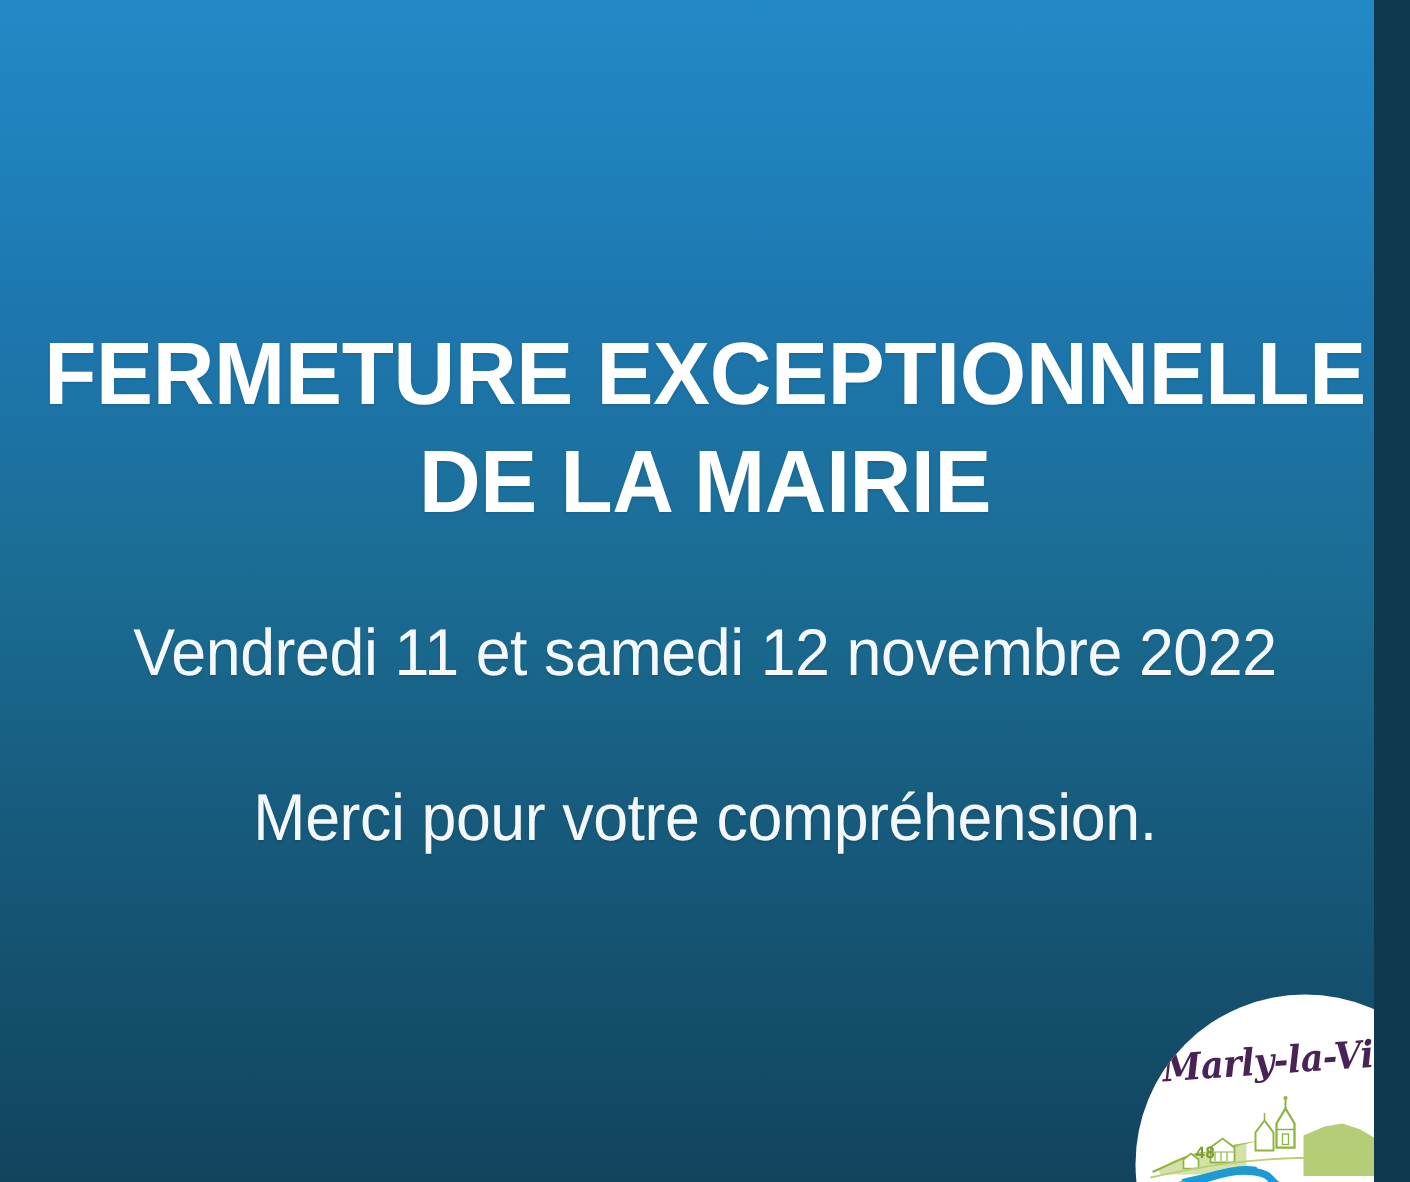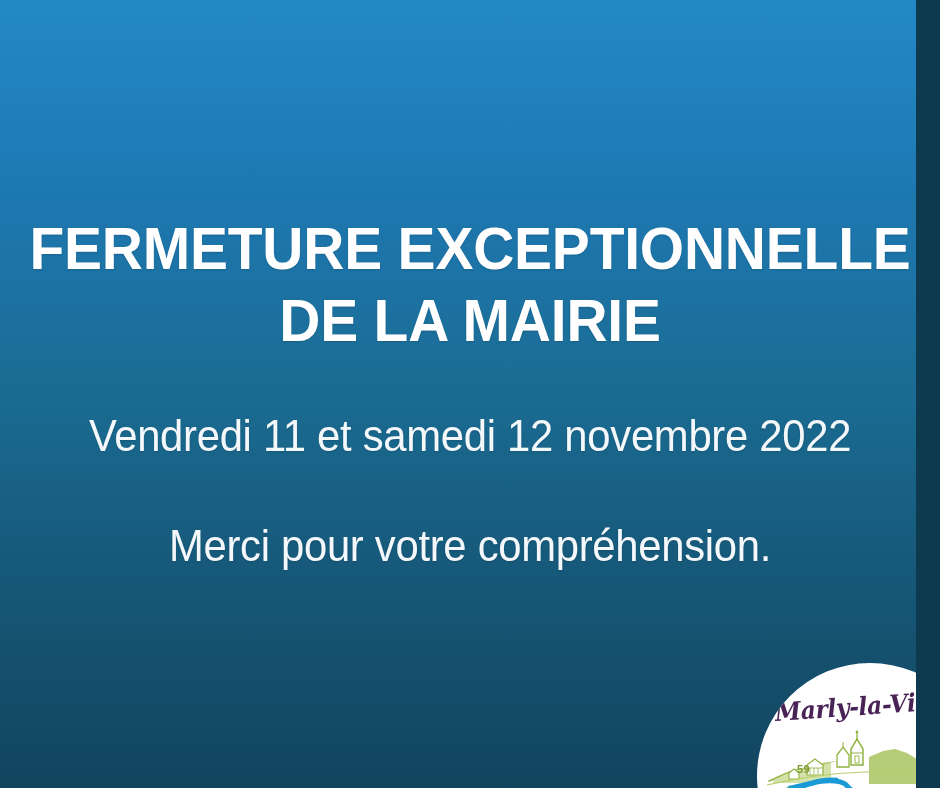--- a/index.html
+++ b/index.html
@@ -182,18 +182,18 @@
 
         <path d="M2 58 C30 52 60 46 100 45 C140 44 172 48 202 56" fill="none" stroke="#b8cf72" stroke-width="1.2"></path>
 
         <path d="M18 64 C40 60 52 52 70 54 C88 56 78 64 96 65 C124 66 158 64 200 58" fill="none" stroke="#1c9ad6" stroke-width="5" stroke-linecap="round"></path>
         <path d="M24 60 C44 56 58 50 72 52" fill="none" stroke="#1c9ad6" stroke-width="2.4" stroke-linecap="round"></path>
 
         <path d="M22 66 C20 62 22 60 25 61" fill="none" stroke="#8fb33f" stroke-width="1"></path>
         <path d="M22 66 C24 64 27 64 29 66" fill="none" stroke="#8fb33f" stroke-width="1"></path>
       </svg>
 
-      <div id="logo-dept-number">59</div>
+      <div id="logo-dept-number">48</div>
 
     </div>
   </div>
 
 </div>
 
 </body></html>

